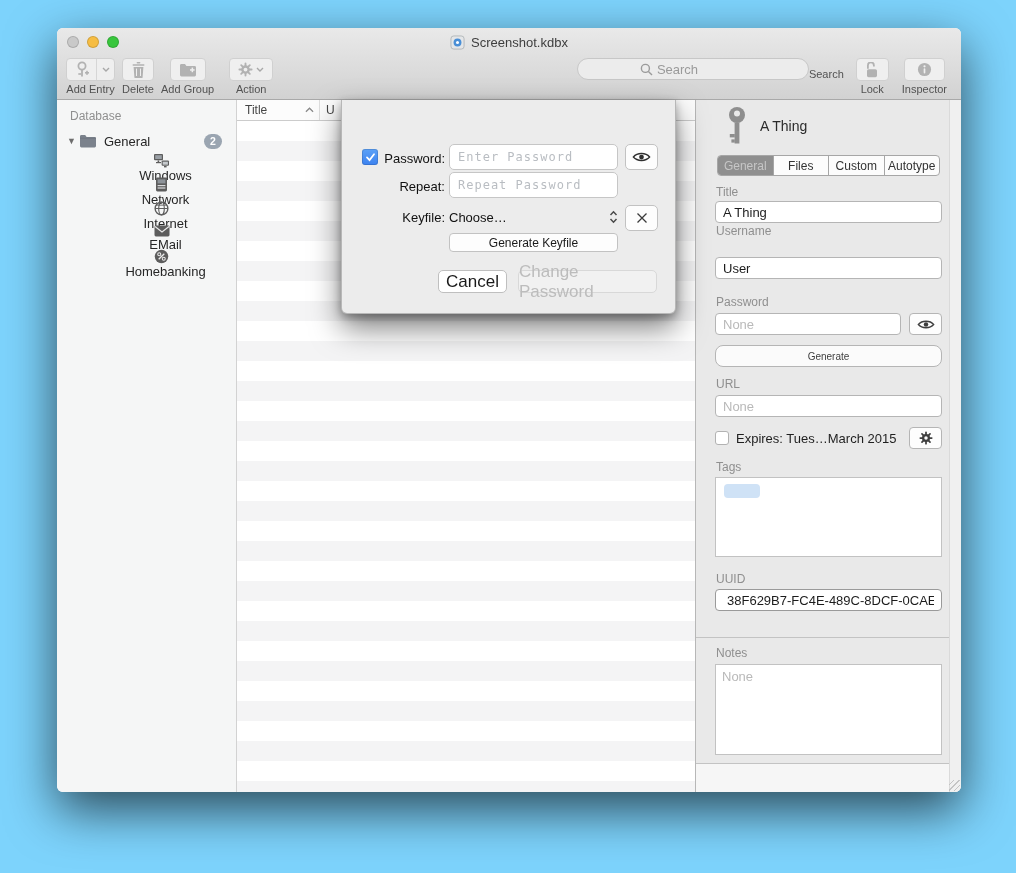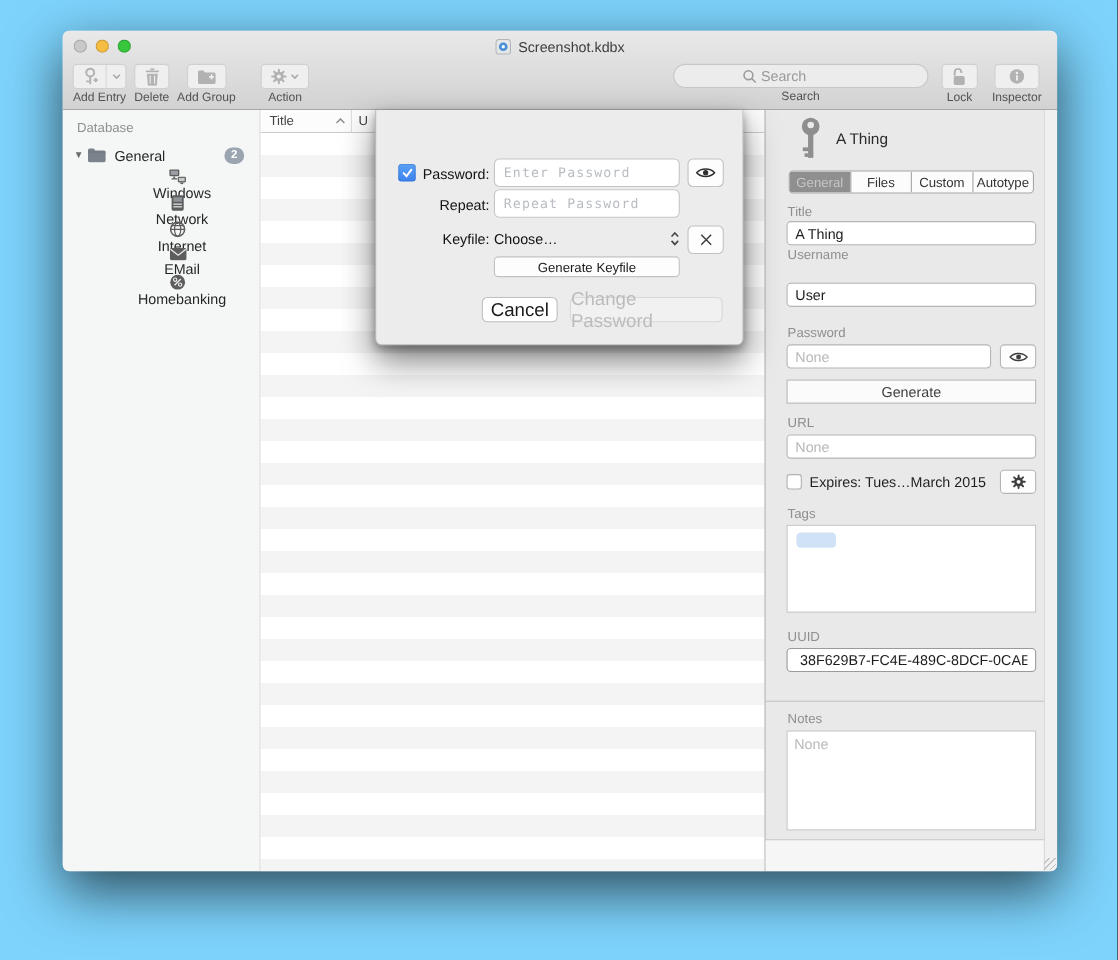--- a/index.html
+++ b/index.html
@@ -21,21 +21,21 @@
   .tb-item { display:flex; flex-direction:column; align-items:center; margin-right:7px; }
   .tb-label { font-size:11px; color:#525252; margin-top:2px; }
   .bezel { height:23px; background:#efefef; border:1px solid #d0d0d0; border-radius:4px;
            display:flex; align-items:center; justify-content:center; }
   .bezel.split { padding:0; }
   .bezel-main { width:30px; height:100%; display:flex; align-items:center; justify-content:center; border-right:1px solid #d6d6d6; }
   .bezel-arrow { width:17px; height:100%; display:flex; align-items:center; justify-content:center; }
   .bezel.single { width:32px; }
   .bezel.wide { width:44px; gap:3px; }
   .tb-right { margin-left:auto; display:flex; align-items:flex-start; }
-  .search-col { display:flex; flex-direction:column; align-items:center; margin-right:12px; }
+  .search-col { display:flex; flex-direction:row; align-items:flex-end; margin-right:12px; }
   .search-field { width:232px; height:22px; background:#ececec; border:1px solid #c7c7c7; border-radius:11px;
                   display:flex; align-items:center; padding:0 8px 0 62px; }
   .search-field input { border:none; outline:none; background:transparent; font-size:13px; color:#444; width:130px; }
   .search-field input::placeholder { color:#9a9a9a; }
   .lock-col, .insp-col { display:flex; flex-direction:column; align-items:center; }
   .lock-col { margin-right:13px; }
 
   
   .content { position:absolute; left:0; top:72px; right:0; bottom:0; display:flex; }
 
@@ -67,22 +67,22 @@
   .ifield::placeholder { color:#b9b9b9; }
   .sq-btn { position:absolute; width:33px; height:22px; background:#fdfdfd; border:1px solid #b5b5b5; border-radius:4px;
             display:flex; align-items:center; justify-content:center; cursor:default; }
   .entry-head { position:absolute; left:30px; top:6px; display:flex; align-items:center; }
   .entry-head .title { margin-left:12px; font-size:14px; color:#2b2b2b; }
   .segmented { position:absolute; left:21px; top:55px; right:21px; height:21px; display:flex;
                border:1px solid #a6a6a6; border-radius:4px; overflow:hidden; background:#fcfcfc; }
   .segment { flex:1; display:flex; align-items:center; justify-content:center; font-size:12px; color:#333; border-left:1px solid #a6a6a6; }
   .segment:first-child { border-left:none; }
   .segment.selected { background:#8f8f8f; color:#c6c6c6; }
-  .gen-btn { position:absolute; left:19px; width:227px; height:22px; background:#fbfbfb; border:1px solid #b5b5b5; border-radius:0;
-             font-size:13px; color:#3f3f3f; display:flex; align-items:center; justify-content:center; }
+  .gen-btn { position:absolute; left:19px; width:227px; height:22px; background:#fbfbfb; border:1px solid #b5b5b5; border-radius:8px;
+             font-size:10px; color:#3f3f3f; display:flex; align-items:center; justify-content:center; }
   .cb-empty { position:absolute; width:14px; height:14px; background:#fff; border:1px solid #b2b2b2; border-radius:3px; }
   .expires-label { position:absolute; left:40px; top:331px; font-size:13px; color:#1f1f1f; white-space:nowrap; }
   .tags-box { position:absolute; left:19px; top:377px; width:227px; height:80px; background:#fff; border:1px solid #c2c2c2; }
   .tag-pill { position:absolute; left:8px; top:6px; width:36px; height:14px; border-radius:4px; }
   .notes-box { position:absolute; left:19px; top:564px; width:227px; height:91px; background:#fff; border:1px solid #c2c2c2;
                font-size:13px; color:#1c1c1c; padding:4px 6px; resize:none; outline:none; font-family:"Liberation Sans", sans-serif; }
   .notes-box::placeholder { color:#b9b9b9; }
   .h-div { position:absolute; left:0; right:12px; height:1px; background:#c3c3c3; }
   .bottom-strip { position:absolute; left:0; right:12px; top:664px; bottom:0; background:#f6f6f6; }
   .scroll-track { position:absolute; right:0; top:0; bottom:0; width:12px; background:#f0f0f0; border-left:1px solid #dadada; }
@@ -178,21 +178,21 @@
               <svg width="18" height="14" viewBox="0 0 18 14">
                   <path d="M1 2.5 a1.4 1.4 0 0 1 1.4-1.4 H6 l1.4 1.8 H15.6 a1.4 1.4 0 0 1 1.4 1.4 V12 a1.4 1.4 0 0 1 -1.4 1.4 H2.4 A1.4 1.4 0 0 1 1 12 Z" fill="#b2b2b2"></path>
                   <rect x="11" y="6.2" width="4.6" height="1.5" fill="#efefef"></rect>
                   <rect x="12.6" y="4.6" width="1.5" height="4.6" fill="#efefef"></rect>
                 </svg>
             </span>
           </div>
           <span class="tb-label">Add Group</span>
         </div>
 
-        <div class="tb-item" style="margin-left:16px">
+        <div class="tb-item" style="margin-left:8px">
           <div class="bezel wide">
             <span style="display:flex">
               <svg width="15" height="15" viewBox="0 0 16 16">
                   <g fill="#b2b2b2">
                     <rect x="7" y="0.5" width="2" height="15" rx="1"></rect>
                     <rect x="7" y="0.5" width="2" height="15" rx="1" transform="rotate(45 8 8)"></rect>
                     <rect x="7" y="0.5" width="2" height="15" rx="1" transform="rotate(90 8 8)"></rect>
                     <rect x="7" y="0.5" width="2" height="15" rx="1" transform="rotate(135 8 8)"></rect>
                     <circle cx="8" cy="8" r="4.6"></circle>
                   </g>

